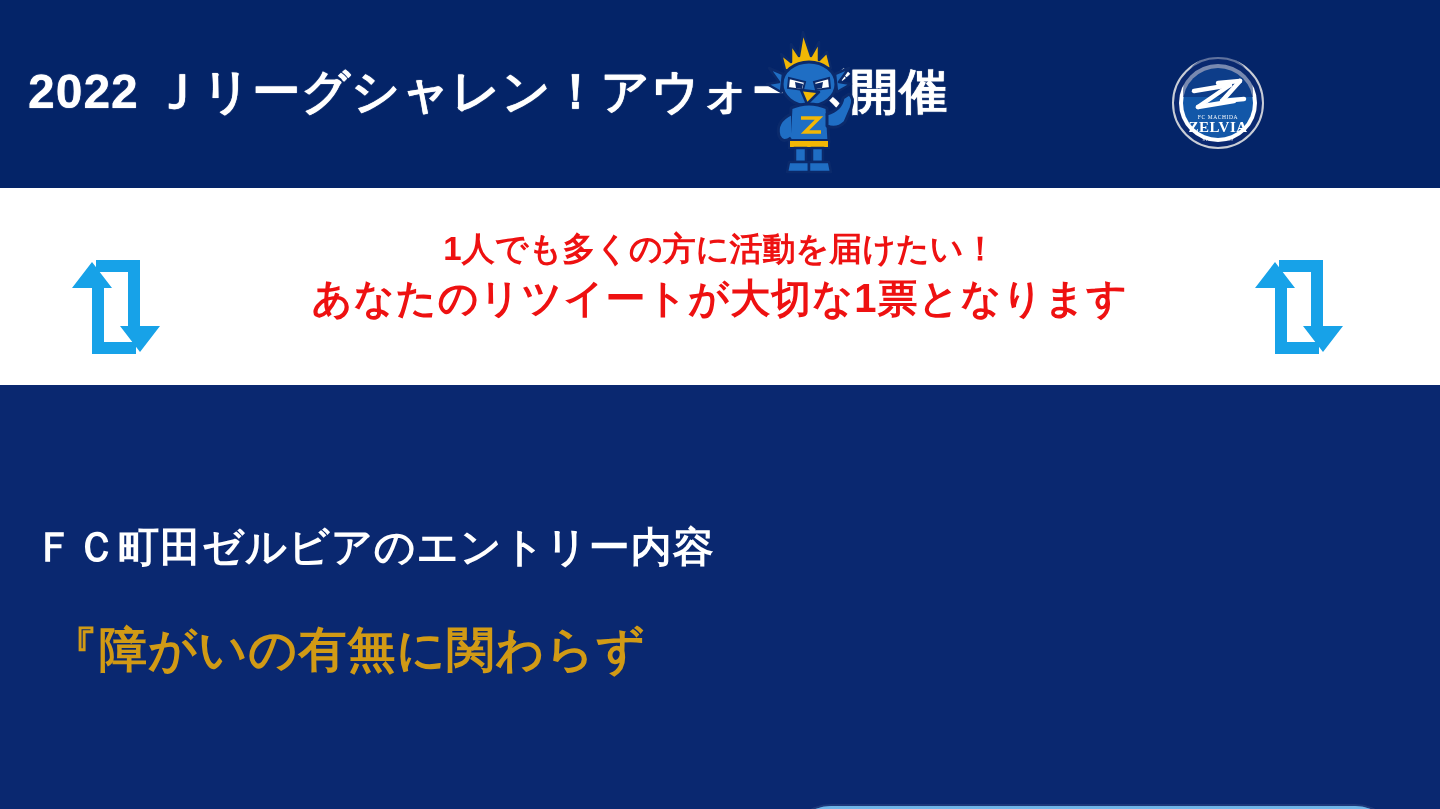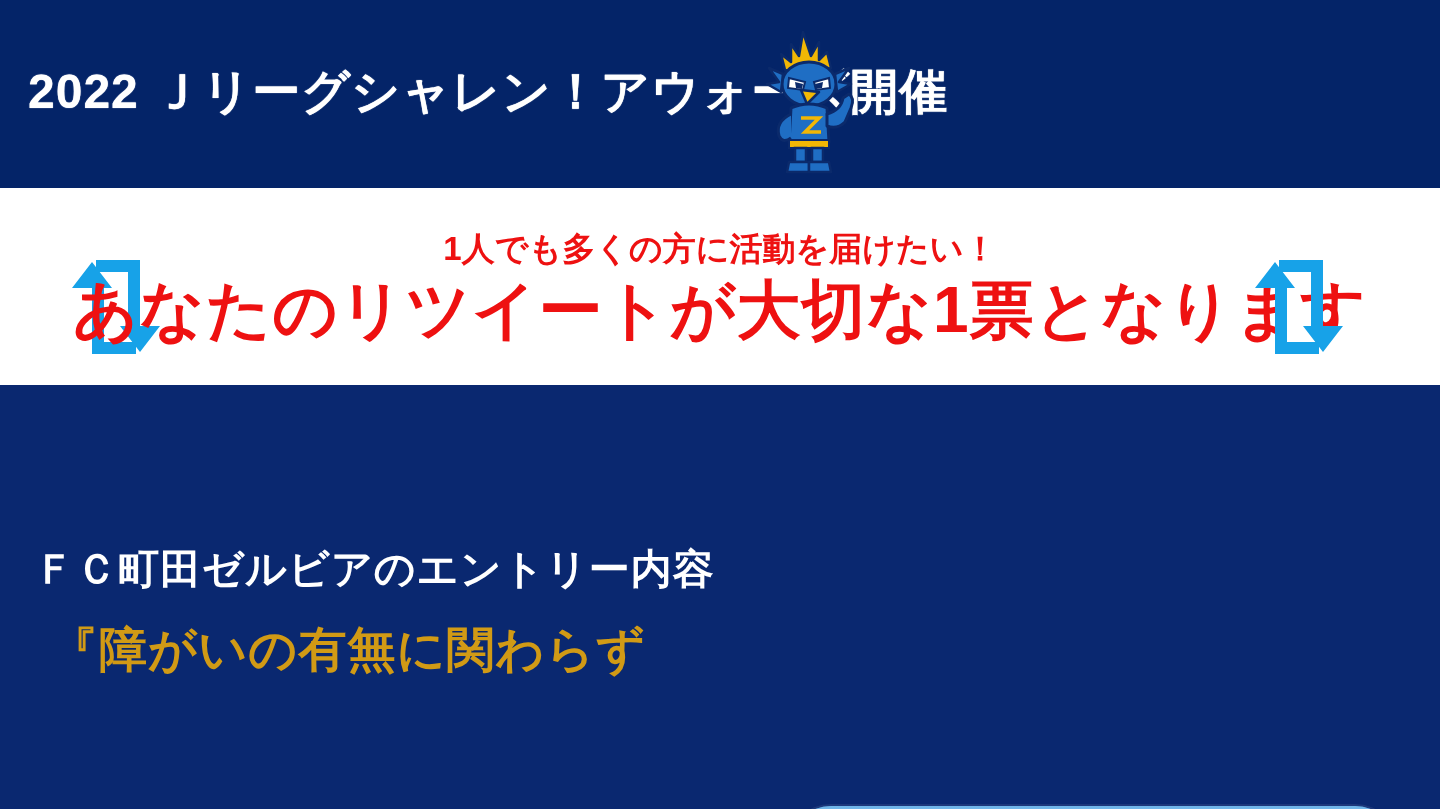--- a/index.html
+++ b/index.html
@@ -99,21 +99,21 @@
     color: #ee1111;
     letter-spacing: 0px;
     white-space: nowrap;
     line-height: 1;
   }
   .mid-line2 {
     position: absolute;
     left: 0; top: 90px;
     width: 1440px;
     text-align: center;
-    font-size: 64px;
+    font-size: 40px;
     font-weight: 900;
     color: #ee1111;
     letter-spacing: 1px;
     white-space: nowrap;
     line-height: 1;
   }
   .rt-icon {
     position: absolute;
     top: 70px;
     width: 108px; height: 98px;
@@ -129,21 +129,20 @@
   }
   .entry-heading {
     position: absolute;
     left: 34px; top: 142px;
     font-size: 41px;
     font-weight: 800;
     color: #ffffff;
     letter-spacing: 1px;
     white-space: nowrap;
     line-height: 1;
-    margin-top: 22px;
   }
   .quote {
     position: absolute;
     left: 26px; top: 234px;
     width: 740px;
     font-size: 48px;
     font-weight: 900;
     color: #d19a15;
     line-height: 1.28;
     letter-spacing: 1px;
@@ -201,20 +200,40 @@
         <rect x="32" y="114" width="40" height="8" fill="#f2b705" stroke="#0b2a6b" stroke-width="2"></rect>
 
         <rect x="38" y="122" width="11" height="14" fill="#1f6ec4" stroke="#0b2a6b" stroke-width="2.5"></rect>
         <rect x="55" y="122" width="11" height="14" fill="#1f6ec4" stroke="#0b2a6b" stroke-width="2.5"></rect>
 
         <path d="M32 136 L52 136 L52 146 L30 146 Z" fill="#1f6ec4" stroke="#0b2a6b" stroke-width="2.5" stroke-linejoin="round"></path>
         <path d="M72 136 L52 136 L52 146 L74 146 Z" fill="#1f6ec4" stroke="#0b2a6b" stroke-width="2.5" stroke-linejoin="round"></path>
       </svg>
     </div>
 
+    <div class="crest">
+      <svg viewBox="0 0 92 92" width="92" height="92" aria-hidden="true">
+        <circle cx="46" cy="46" r="45" fill="#0a2870" stroke="#c9cdd6" stroke-width="2"></circle>
+        <circle cx="46" cy="46" r="39" fill="#ffffff"></circle>
+        <circle cx="46" cy="46" r="35" fill="#1257a8"></circle>
+        <path d="M11 40 h70 v-7 a35 35 0 0 0 -70 0 z" fill="#0a2870" opacity="0.55"></path>
+
+        <g stroke="#ffffff" stroke-width="4.5" fill="none" stroke-linecap="round">
+          <path d="M22 34 L58 28"></path>
+          <path d="M58 28 L26 50"></path>
+          <path d="M26 50 L62 44"></path>
+          <path d="M46 26 L68 24"></path>
+          <path d="M68 24 L50 44"></path>
+          <path d="M50 44 L72 42"></path>
+        </g>
+        <text x="46" y="62" text-anchor="middle" font-family="'Liberation Serif',serif" font-size="5.5" fill="#ffffff" letter-spacing="0.6">FC MACHIDA</text>
+        <text x="46" y="75" text-anchor="middle" font-family="'Liberation Serif',serif" font-size="15" font-weight="bold" fill="#ffffff" letter-spacing="0.5">ZELVIA</text>
+        <text x="46" y="84" text-anchor="middle" font-family="'Liberation Serif',serif" font-size="4.5" fill="#ffffff" letter-spacing="0.8">SINCE 1989</text>
+      </svg>
+    </div>
 
   </div>
 
   <div class="mid-band">
 
     <div class="rt-icon left">
       <svg viewBox="0 0 108 98" width="108" height="98" aria-hidden="true">
         <path d="M30 96 L30 30 L10 30 L30 4 L50 30 L42 30 L42 84 L74 84 L74 96 Z" fill="#17a2e8"></path>
         <path d="M78 2 L78 68 L98 68 L78 94 L58 68 L66 68 L66 14 L34 14 L34 2 Z" fill="#17a2e8"></path>
       </svg>

